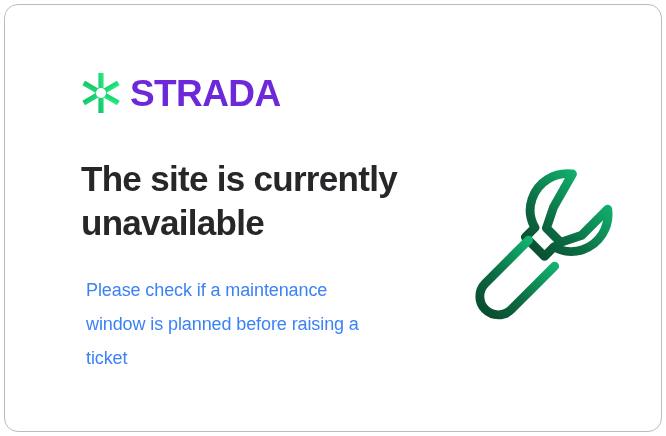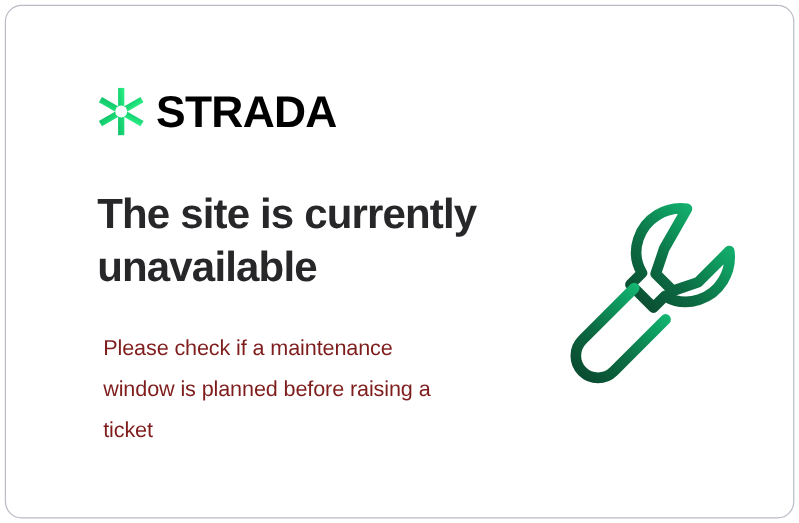--- a/index.html
+++ b/index.html
@@ -40,21 +40,21 @@
   #brand-mark {
     width: 40px;
     height: 40px;
     display: block;
     flex: none;
   }
   #brand-wordmark {
     font-size: 37px;
     font-weight: 700;
     letter-spacing: -0.6px;
-    color: #000000;
+    color: #6d28d9;
     line-height: 1;
     white-space: nowrap;
     font-family: "Liberation Sans", sans-serif;
   }
 
   
   #headline {
     position: absolute;
     left: 76px;
     top: 152px;
@@ -72,21 +72,21 @@
   #body-copy {
     position: absolute;
     left: 81px;
     top: 268px;
     width: 305px;
     margin: 0;
     font-size: 18px;
     font-weight: 400;
     line-height: 34px;
     letter-spacing: -0.1px;
-    color: #7f1d1d;
+    color: #3b82f6;
     font-family: "Liberation Sans", sans-serif;
   }
 
   
   #wrench-illustration {
     position: absolute;
     left: 452px;
     top: 150px;
     width: 168px;
     height: 168px;

